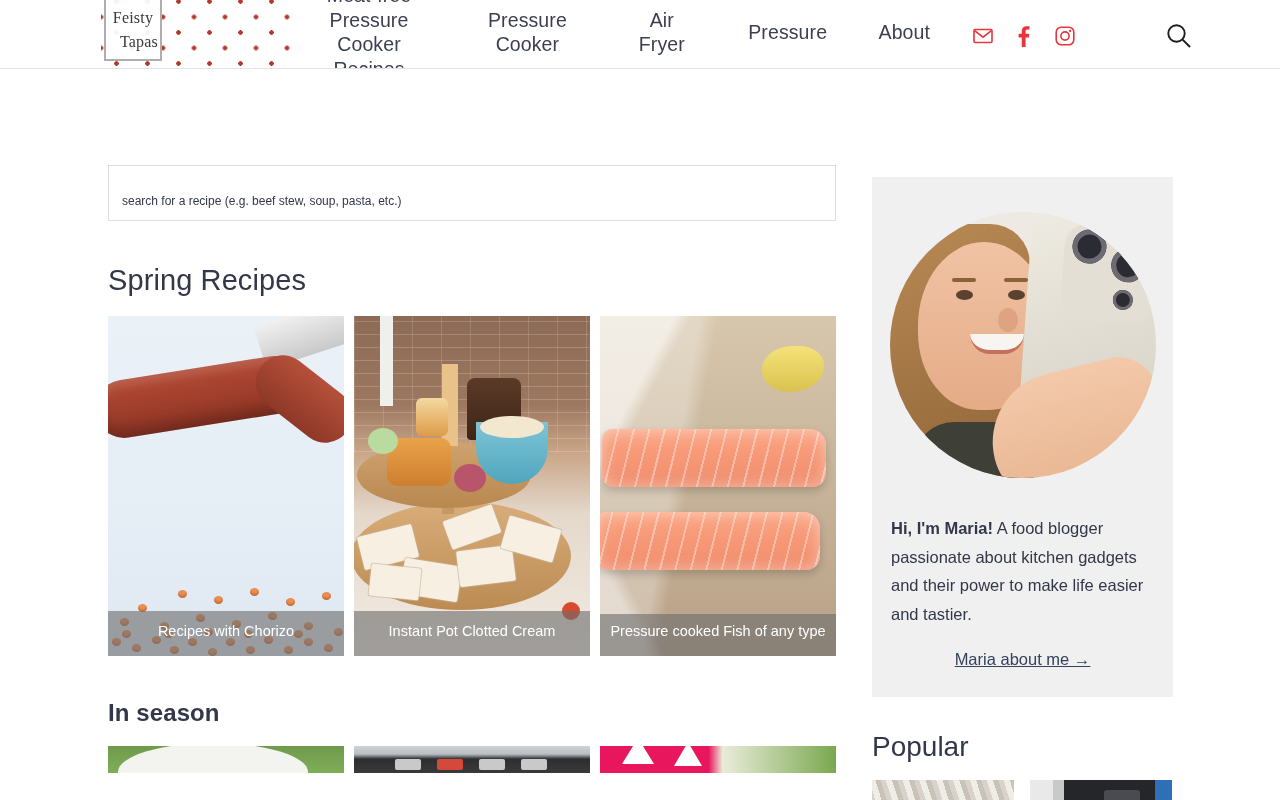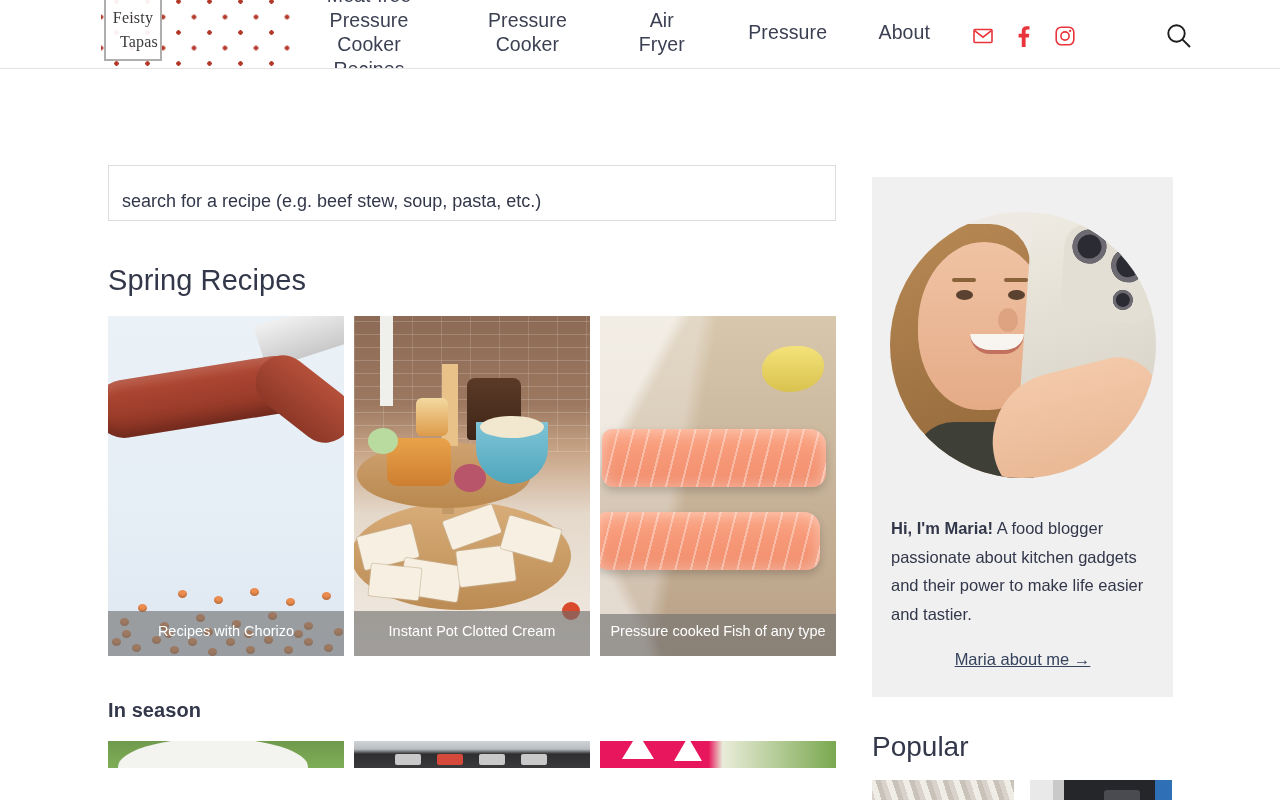--- a/index.html
+++ b/index.html
@@ -113,35 +113,35 @@
     width: 728px; height: 56px;
     border: 1px solid #dddddd;
     background: #ffffff;
     display: flex; align-items: center;
     padding-left: 13px;
   }
   .searchbar input {
     border: 0; outline: 0;
     width: 100%;
     font-family: "Liberation Sans", sans-serif;
-    font-size: 18px;
+    font-size: 12px;
     color: #33374a;
     background: transparent;
     margin-top: 16px;
   }
   .searchbar input::placeholder { color: #33374a; }
 
   .sec-title {
     font-size: 29px;
     font-weight: 400;
     color: #33374a;
     margin-top: 43px;
     letter-spacing: .1px;
   }
-  .sec-title.bold { font-weight: 700; font-size: 20px; }
+  .sec-title.bold { font-weight: 700; font-size: 24px; }
 
   .card-row {
     display: flex;
     gap: 10px;
     margin-top: 19px;
   }
   .card {
     position: relative;
     width: 236px; height: 340px;
     overflow: hidden;

